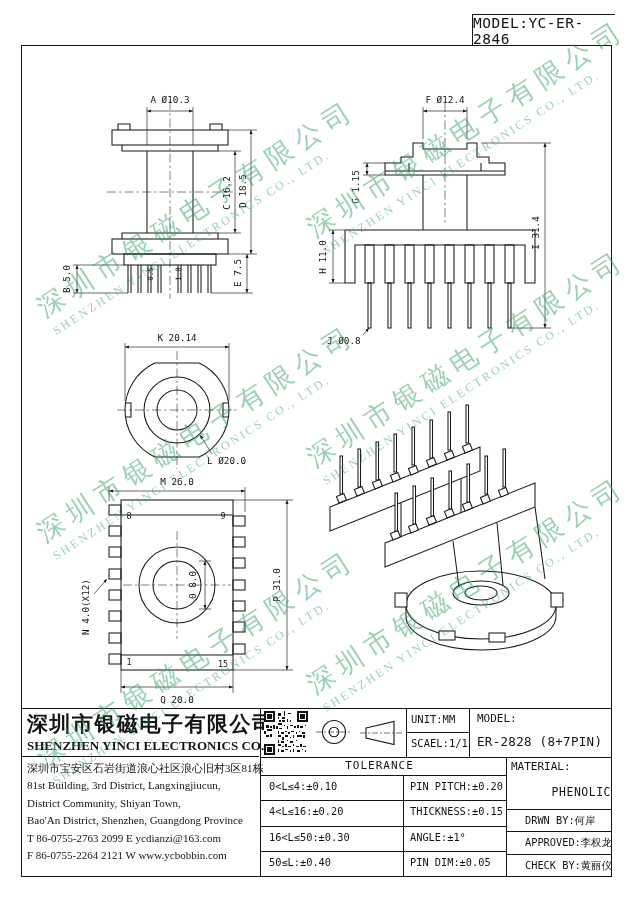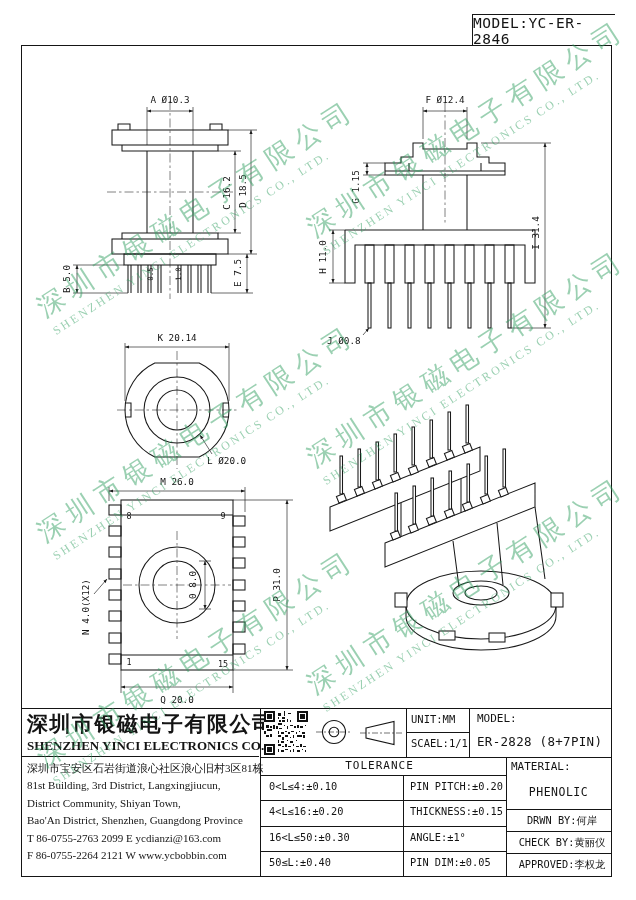--- a/index.html
+++ b/index.html
@@ -47,23 +47,23 @@
   .model-value{position:absolute;left:6px;top:25px;font-size:12.5px;letter-spacing:.3px;white-space:nowrap;}
   .tol-wrap{position:absolute;left:239px;top:48px;width:245px;height:119px;
          border-right:1.6px solid #151515;box-sizing:content-box;}
   .tol-head{position:absolute;left:0;right:8px;top:2px;text-align:center;font-size:11px;letter-spacing:1px;}
   .tol-grid{position:absolute;left:0;top:18px;width:245px;height:101px;
          display:grid;grid-template-columns:142px 1fr;grid-template-rows:repeat(4,1fr);}
   .tol-cell{border-top:1.1px solid #151515;font-size:10.3px;padding:4px 0 0 8px;box-sizing:border-box;white-space:nowrap;}
   .tol-cell.c2{border-left:1.1px solid #151515;padding-left:6px;}
   .mat{position:absolute;left:484px;right:0;top:48px;bottom:0;}
   .mat-label{position:absolute;left:5px;top:3px;font-size:11px;}
-  .mat-value{position:absolute;left:0;right:0;top:28px;text-align:center;font-size:11.5px;letter-spacing:.5px;}
+  .mat-value{position:absolute;left:0;right:0;top:28px;text-align:right;font-size:11.5px;letter-spacing:.5px;}
   .sig-rows{position:absolute;left:0;right:0;bottom:0;}
-  .sig-row{height:22px;border-top:1.1px solid #151515;font-size:10.3px;padding:4px 0 0 7px;box-sizing:border-box;white-space:nowrap;text-align:center;}
+  .sig-row{height:22px;border-top:1.1px solid #151515;font-size:10.3px;padding:4px 0 0 19px;box-sizing:border-box;white-space:nowrap;}
   .sig-row.last{height:23px;}
   
   .wm{position:absolute;transform:rotate(-33deg);transform-origin:0 0;color:#2f9e5f;
       opacity:.48;white-space:nowrap;pointer-events:none;z-index:40;}
   .wm-cn{font-size:27px;letter-spacing:7px;font-family:"Liberation Serif",serif;}
   .wm-en{font-size:12px;letter-spacing:2.5px;margin-top:1px;font-family:"Liberation Serif",serif;}
 </style>
 </head>
 <body>
 
@@ -129,22 +129,22 @@
           <div class="tol-cell c1">50≤L:±0.40</div>
           <div class="tol-cell c2">PIN DIM:±0.05</div>
         </div>
       </div>
 
       <div class="mat">
         <div class="mat-label">MATERIAL:</div>
         <div class="mat-value">PHENOLIC</div>
         <div class="sig-rows">
           <div class="sig-row">DRWN BY:何岸</div>
+          <div class="sig-row last">APPROVED:李权龙</div>
           <div class="sig-row">CHECK BY:黄丽仪</div>
-          <div class="sig-row last">APPROVED:李权龙</div>
         </div>
       </div>
     </div>
   </div>
 
   <svg class="drawing" width="591" height="665" viewBox="0 0 591 665">
     <defs>
       <marker id="arr" viewBox="0 0 10 10" refX="9" refY="5" markerWidth="7" markerHeight="7" orient="auto-start-reverse">
         <path d="M0,1.5 L9,5 L0,8.5 z" fill="#1a1a1a"></path>
       </marker>

